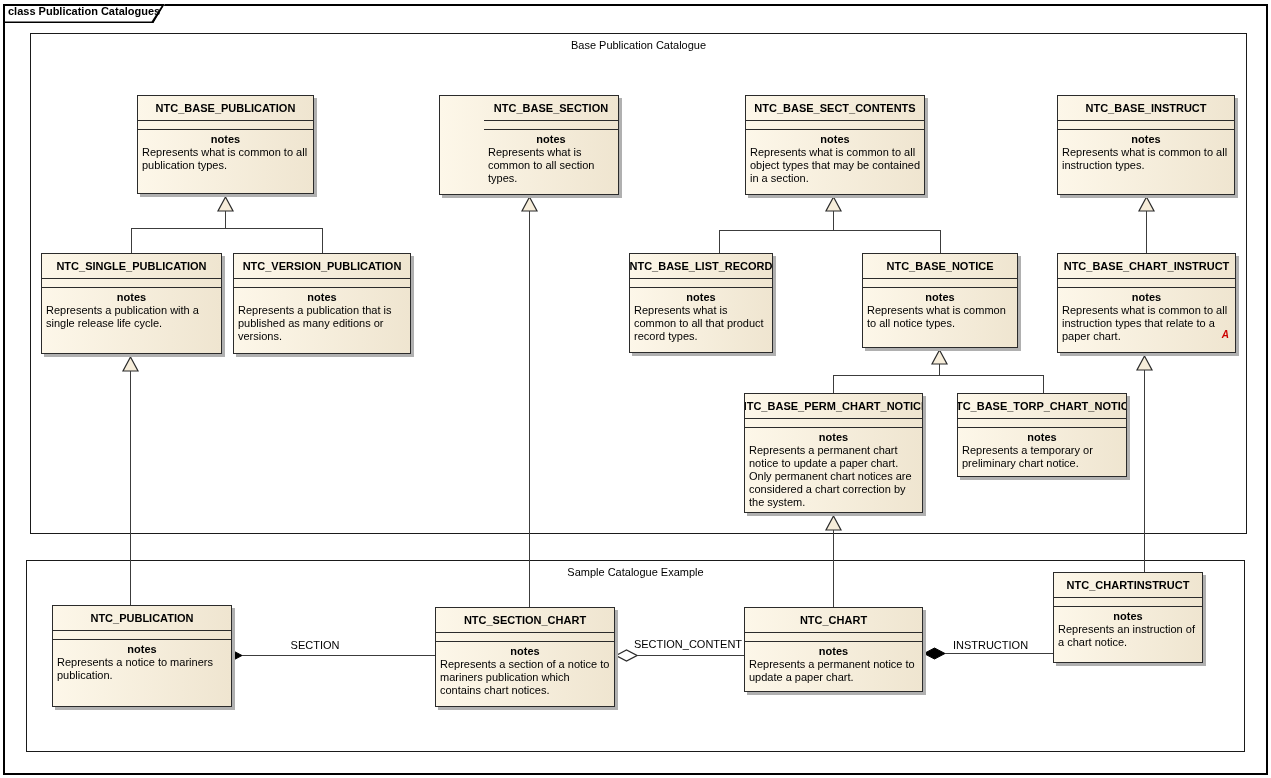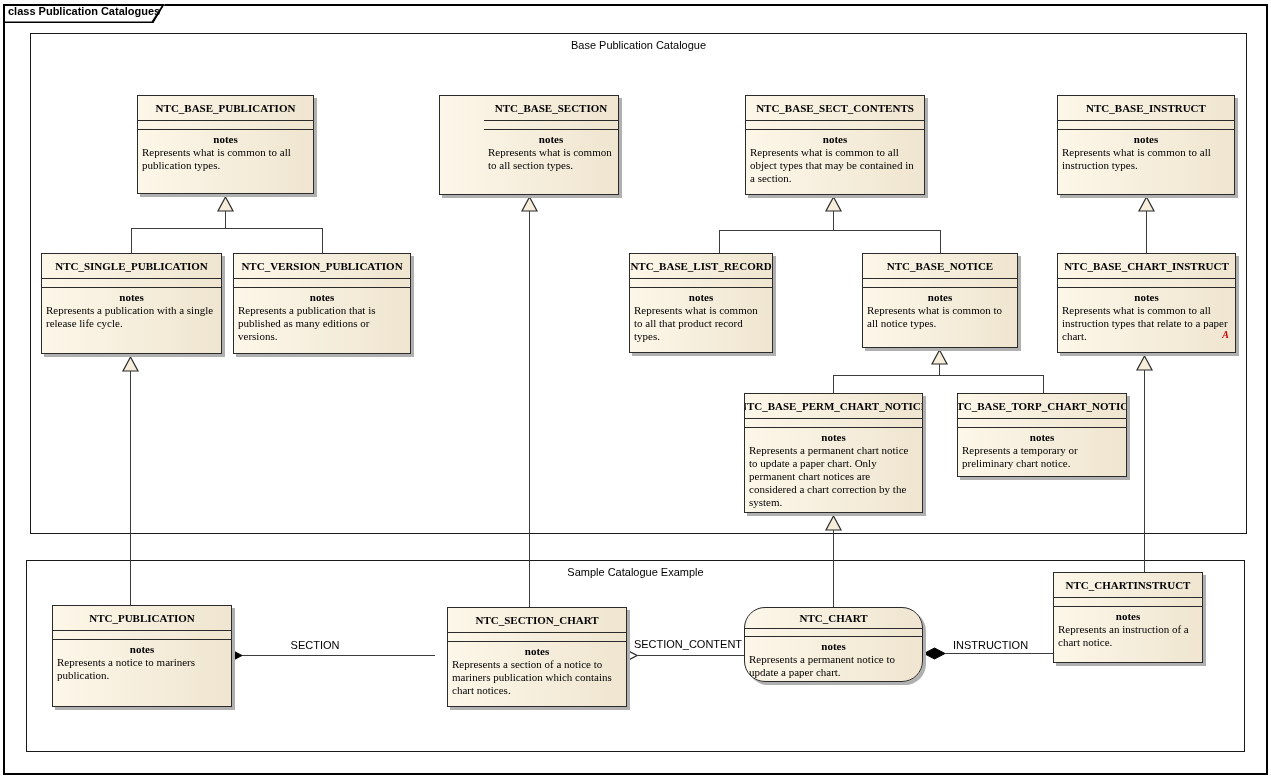--- a/index.html
+++ b/index.html
@@ -18,21 +18,21 @@
     clip-path:polygon(0 0,100% 0,93% 100%,0 100%);}
   .diagram-tab::after{content:"";position:absolute;left:1.5px;top:1.5px;right:1.5px;bottom:1.5px;background:#fff;
     clip-path:polygon(0 0,99% 0,92.5% 100%,0 100%);}
   .tab-label{position:absolute;left:8px;top:5px;font-size:11px;font-weight:bold;z-index:2;white-space:nowrap;}
 
   .frame{position:absolute;border:1.5px solid var(--frame-border);background:transparent;}
   .frame-title{position:absolute;top:5px;left:0;width:100%;text-align:center;font-size:11px;}
 
   .uml-class{position:absolute;border:1.5px solid var(--box-border);
     background:linear-gradient(90deg,var(--fill-light) 0%,var(--fill-dark) 100%);
-    box-shadow:3px 3px 0 var(--shadow);display:flex;flex-direction:column;font-family:Liberation Serif, serif;}
+    box-shadow:3px 3px 0 var(--shadow);display:flex;flex-direction:column;}
   .cname{height:25px;border-bottom:1.2px solid var(--box-border);display:flex;align-items:center;justify-content:center;
     font-size:11px;font-weight:bold;white-space:nowrap;overflow:hidden;}
   .cattr{height:9px;border-bottom:1.2px solid var(--box-border);}
   .cnotes{flex:1;padding:3px 4px 2px 4px;font-size:11px;line-height:13px;position:relative;}
   .nlabel{text-align:center;font-weight:bold;}
   .abstract-a{position:absolute;right:6px;bottom:11px;color:var(--abstract);font-size:10px;font-weight:bold;font-style:italic;}
 
   .hline,.vline{position:absolute;background:var(--line);}
   .hline{height:1px;}
   .vline{width:1px;}
@@ -223,30 +223,30 @@
 
   <div class="uml-class" style="left:40px;top:605px;width:180px;height:102px;margin-left:12px;">
     <div class="cname">NTC_PUBLICATION</div>
     <div class="cattr"></div>
     <div class="cnotes">
       <div class="nlabel">notes</div>
       <div class="ntext">Represents a notice to mariners publication.</div>
     </div>
   </div>
 
-  <div class="uml-class" style="left:435px;top:607px;width:180px;height:100px;margin-left:12px;">
+  <div class="uml-class" style="left:435px;top:607px;width:180px;height:100px;">
     <div class="cname">NTC_SECTION_CHART</div>
     <div class="cattr"></div>
     <div class="cnotes">
       <div class="nlabel">notes</div>
       <div class="ntext">Represents a section of a notice to mariners publication which contains chart notices.</div>
     </div>
   </div>
 
-  <div class="uml-class" style="left:744px;top:607px;width:179px;height:75px;border-radius:21px;">
+  <div class="uml-class" style="left:744px;top:607px;width:179px;height:85px;">
     <div class="cname">NTC_CHART</div>
     <div class="cattr"></div>
     <div class="cnotes">
       <div class="nlabel">notes</div>
       <div class="ntext">Represents a permanent notice to update a paper chart.</div>
     </div>
   </div>
 
   <div class="uml-class" style="left:1053px;top:572px;width:150px;height:91px;">
     <div class="cname">NTC_CHARTINSTRUCT</div>

